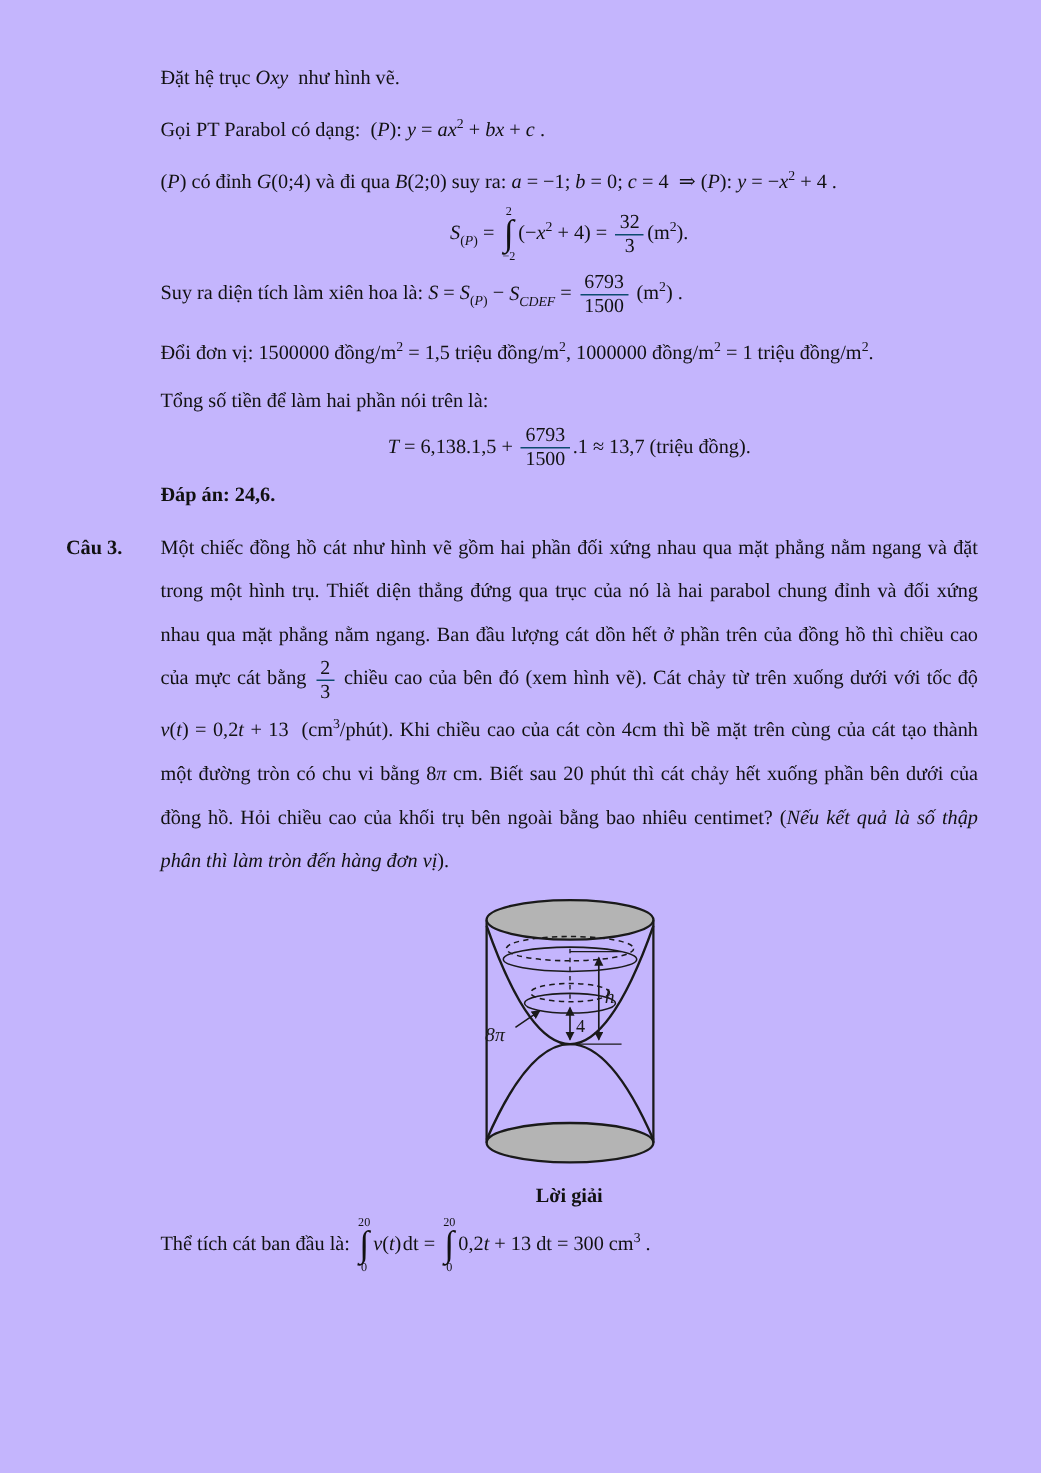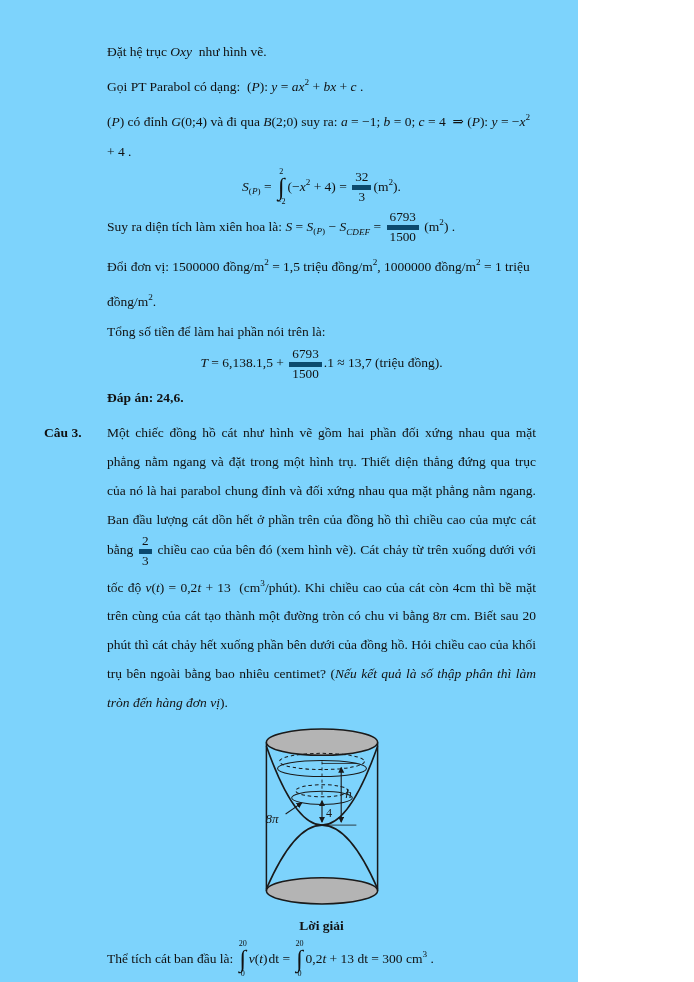--- a/index.html
+++ b/index.html
@@ -1,30 +1,30 @@
 <!DOCTYPE html>
 <html><head>
 <meta charset="utf-8">
 <style>
   html,body { margin:0; padding:0; background:#fff; }
   .page {
-    position:relative; width:578px; height:982px; background:#7dd3fc;
+    position:relative; width:694px; height:982px; background:#c4b5fd;
     font-family:"Liberation Serif","DejaVu Serif",serif;
     color:#111; font-size:13.5px; overflow:hidden;
   }
   .content { padding:36px 42px 0 107px; }
   .ln { min-height:31px; line-height:31px; }
   .ln.center { text-align:center; }
   .ln.bold { font-weight:bold; }
   sup { font-size:0.68em; }
   sub { font-size:0.68em; }
   
   .fr { display:inline-flex; flex-direction:column; text-align:center;
         vertical-align:middle; line-height:1.12; font-size:0.98em; margin:0 2px; }
-  .fr .nu { display:block; border-bottom:5px solid #0c4a6e; padding:0 3px; }
+  .fr .nu { display:block; border-bottom:1px solid #0c4a6e; padding:0 3px; }
   .fr .de { display:block; padding:0 3px; }
   
   .itg { display:inline-flex; flex-direction:column; align-items:center;
          vertical-align:middle; line-height:1; margin:0 2px; }
   .itg .il { font-size:0.6em; line-height:1.1; }
   .itg .is { font-size:1.8em; line-height:0.85; }
   
   .q3 { position:relative; margin-top:5px; }
   .q3 .qlabel { position:absolute; left:-63px; top:0; font-weight:bold; line-height:29px; }
   .q3 .qbody { text-align:justify; line-height:29px; }

